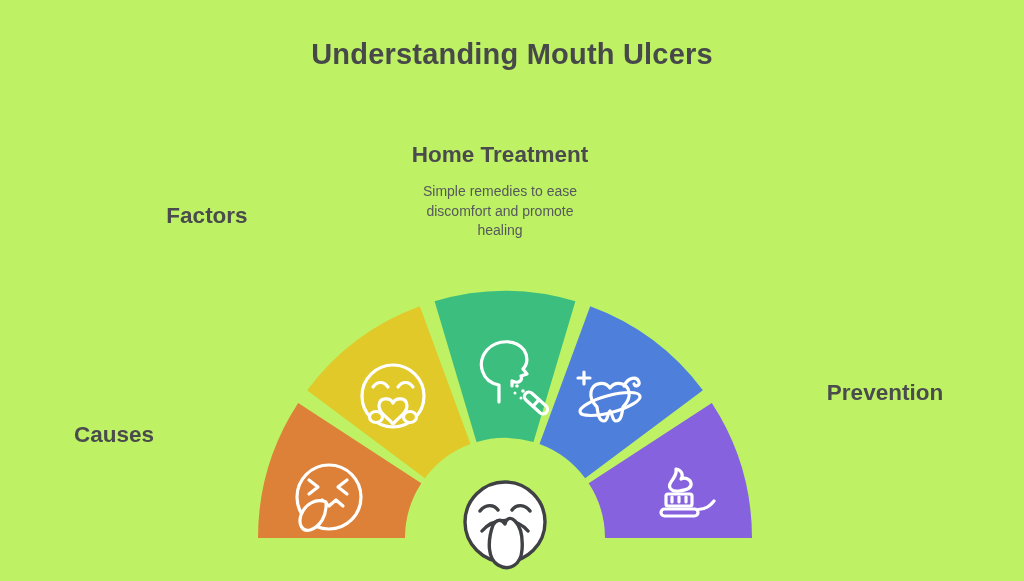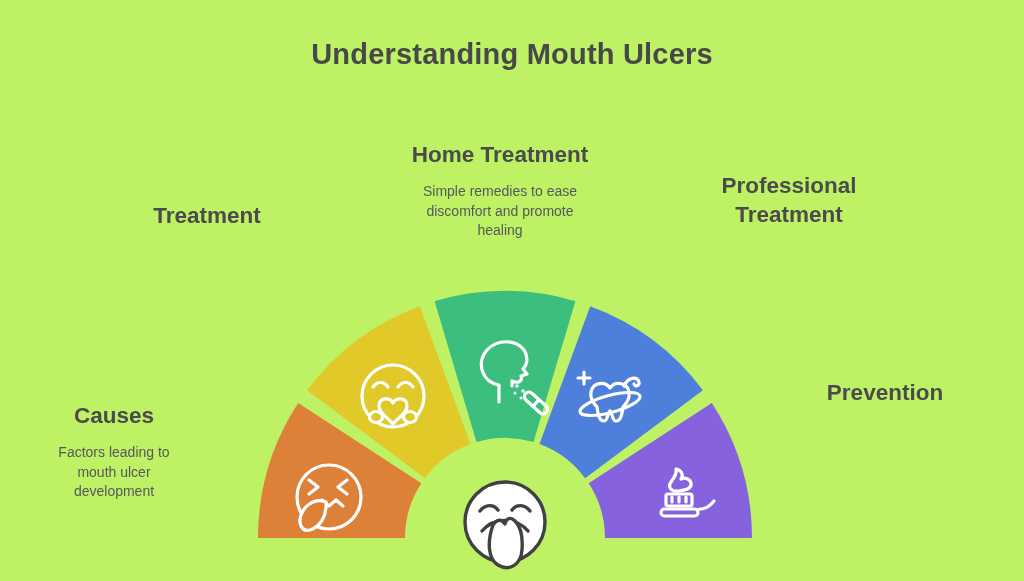--- a/index.html
+++ b/index.html
@@ -15,53 +15,49 @@
   .block h2{
     margin:0;font-size:22.5px;font-weight:700;color:#4a4b4d;line-height:1.3;
   }
   .block p{
     margin:13px 0 0 0;font-size:14px;color:#56585d;line-height:1.38;
     white-space:pre-line;
   }
   .blk-home{left:355px;top:140px;width:290px;}
   .blk-symptoms{left:77px;top:201px;width:260px;}
   .blk-professional{left:689px;top:171px;width:200px;}
-  .blk-causes{left:14px;top:401px;width:200px;}
+  .blk-causes{left:14px;top:420px;width:200px;}
   .blk-prevention{left:765px;top:378px;width:240px;}
   .fan{position:absolute;left:245px;top:288px;width:520px;height:300px;}
   .icon-stroke{fill:none;stroke:#ffffff;stroke-width:3.2;stroke-linecap:round;stroke-linejoin:round;}
   .center-stroke{fill:none;stroke:#3f4144;stroke-width:3.4;stroke-linecap:round;stroke-linejoin:round;}
 </style>
 </head>
 <body>
 
 <div id="stage">
 
   <div class="title">Understanding Mouth Ulcers</div>
 
   <div class="block blk-causes">
     <h2>Causes</h2>
-    <p>Factors leading to
-mouth ulcer
-development</p>
   </div>
 
   <div class="block blk-symptoms">
-    <h2>Treatment</h2>
+    <h2>Factors</h2>
   </div>
 
   <div class="block blk-home">
     <h2>Home Treatment</h2>
     <p>Simple remedies to ease
 discomfort and promote
 healing</p>
   </div>
 
   <div class="block blk-professional">
-    <h2>Professional Treatment</h2>
   </div>
 
   <div class="block blk-prevention">
     <h2>Prevention</h2>
   </div>
 
   <svg class="fan" viewBox="0 0 520 300">
 
     <path d="M 13 250 A 247 247 0 0 1 53.2 115 L 176.3 195.3 A 100 100 0 0 0 160 250 Z" fill="#dc8137"></path>
     <path d="M 62.1 102.2 A 247 247 0 0 1 174.8 18.2 L 225.5 156.1 A 100 100 0 0 0 179.9 190.2 Z" fill="#e0c929"></path>

